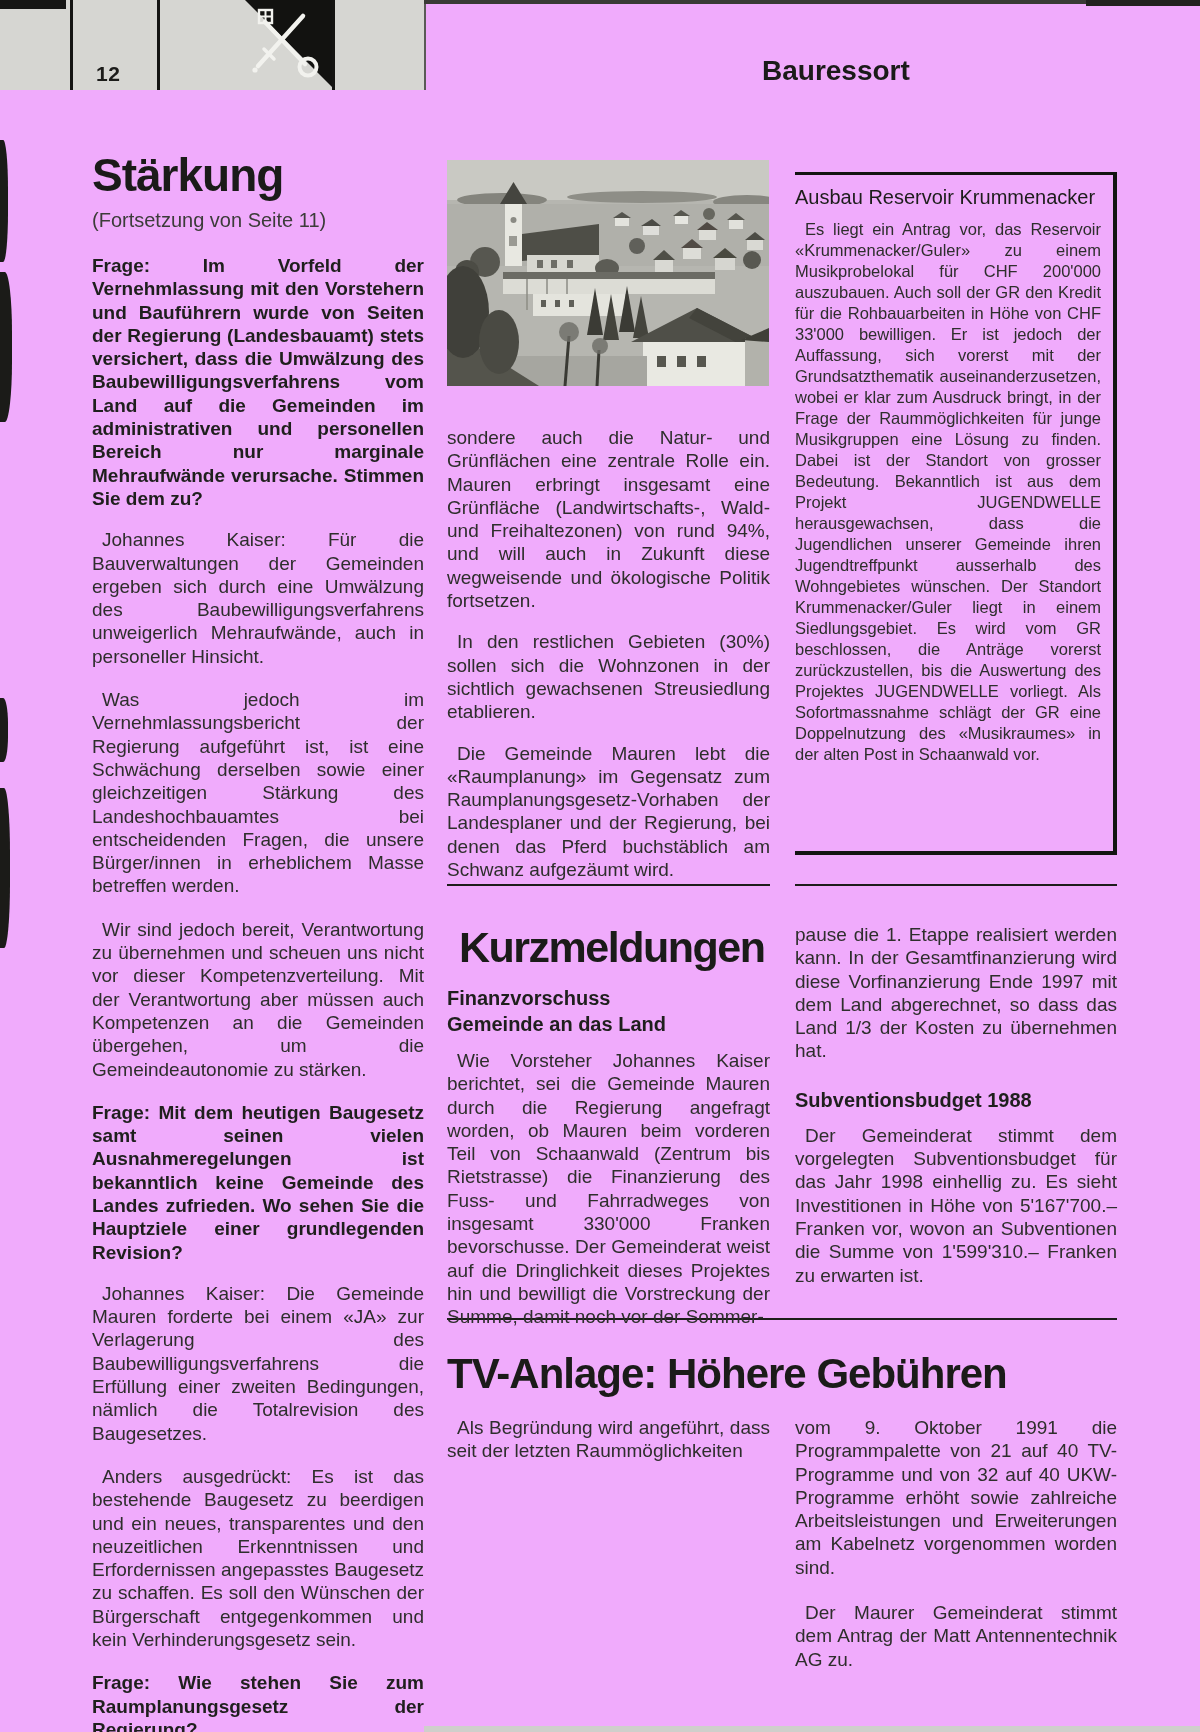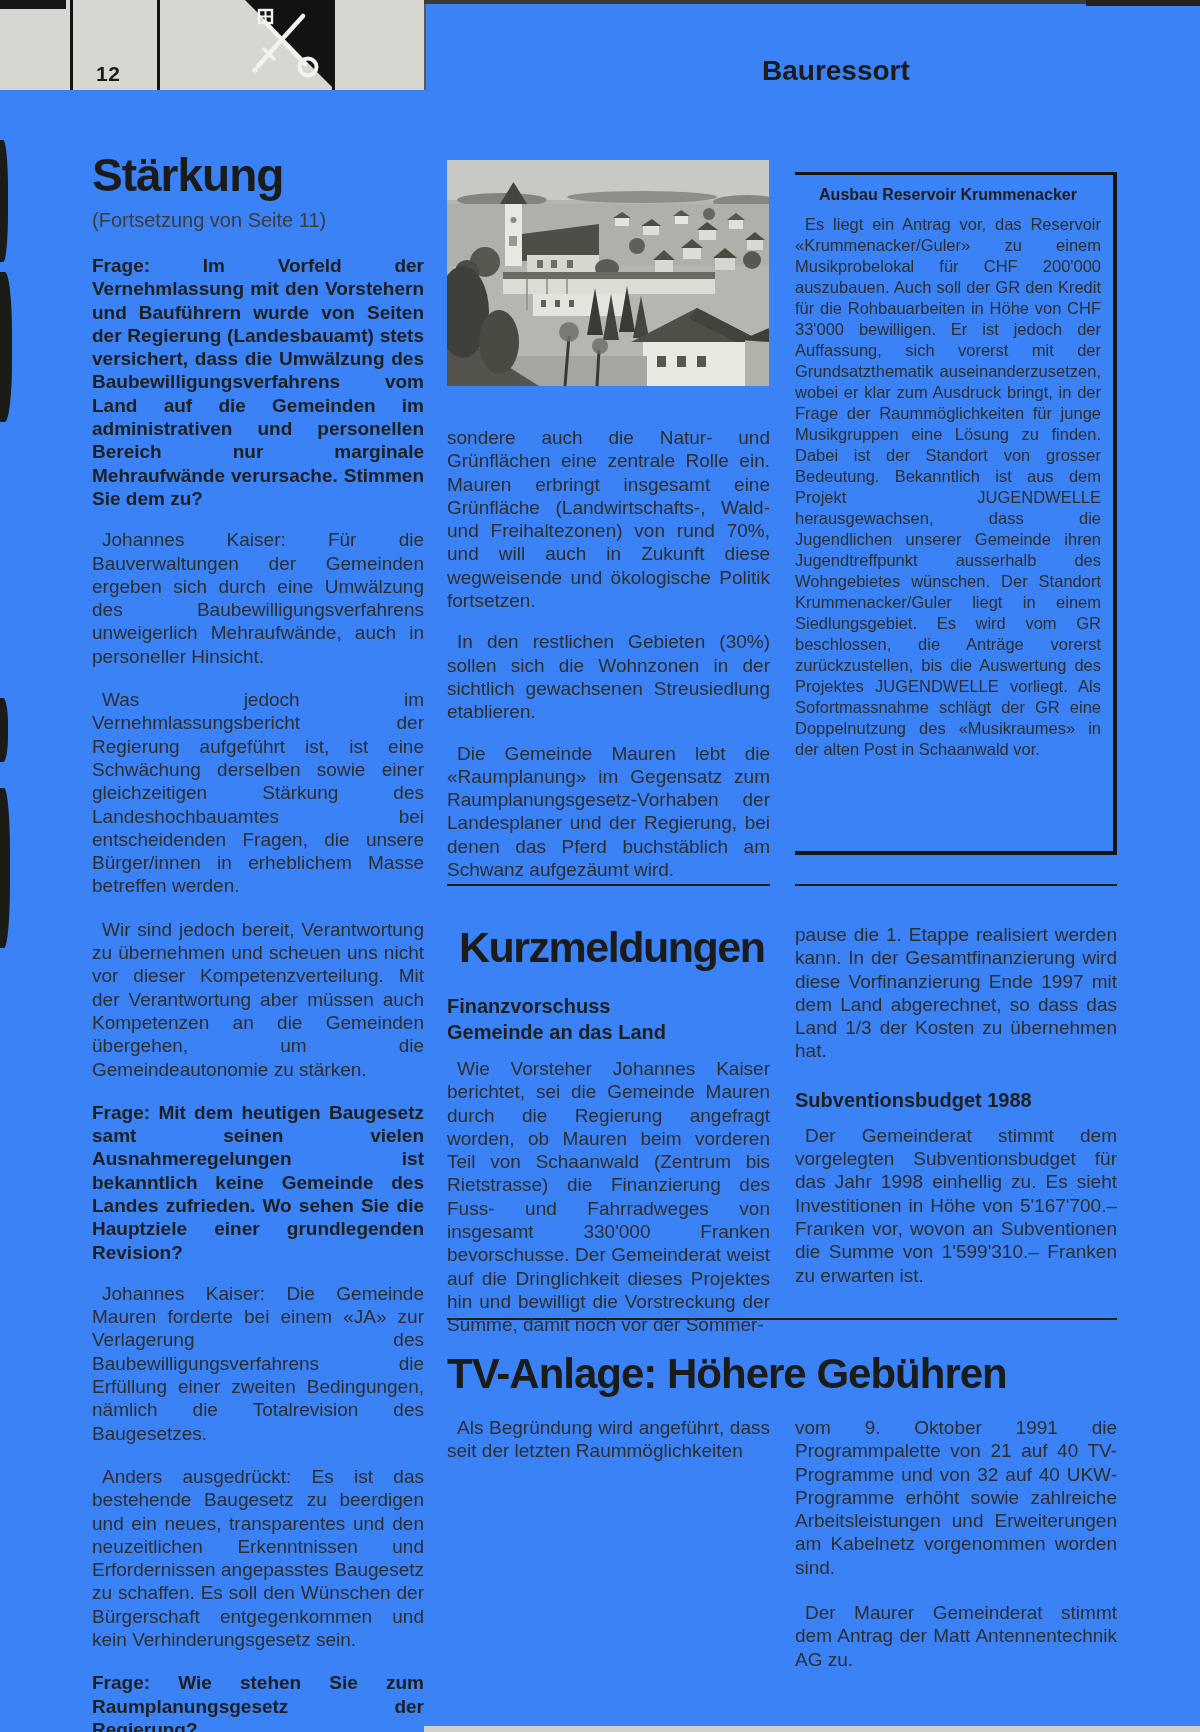--- a/index.html
+++ b/index.html
@@ -1,18 +1,18 @@
 <!DOCTYPE html>
 <html><head>
 <meta charset="utf-8">
 <style>
   html,body{margin:0;padding:0;background:#e9e9e6;}
   #page{
     position:relative;width:1200px;height:1732px;margin:0 auto;
-    background:#3b82f6;overflow:hidden;
+    background:#f0abfc;overflow:hidden;
     font-family:"Liberation Sans","DejaVu Sans",sans-serif;
     color:#2e2e2c;
   }
   
   .band{position:absolute;left:0;top:0;width:424px;height:90px;background:#d6d6d2;border-right:2px solid #5a5a56;}
   .band-vline{position:absolute;top:0;width:3px;height:90px;background:#141412;}
   .tri-wrap{position:absolute;left:245px;top:0;width:90px;height:90px;}
   .tri-right-line{position:absolute;left:332px;top:0;width:3px;height:90px;background:#141412;}
   .pageno{position:absolute;left:96px;top:62px;font-size:21px;font-weight:700;color:#1c1c1a;letter-spacing:.5px;}
   .toplight{position:absolute;left:424px;top:0;width:776px;height:4px;background:#3a3a36;}
@@ -33,21 +33,21 @@
   h2.big{margin:12px;font-size:43px;line-height:47px;font-weight:700;color:#1b1b19;letter-spacing:-1.5px;}
   h2.big2{margin:0;font-size:42px;line-height:48px;font-weight:700;color:#1b1b19;letter-spacing:-1px;}
   .subhead{font-size:20px;line-height:26px;font-weight:700;color:#1f1f1d;}
   .rule{position:absolute;height:3px;background:#1d1d1a;}
   
   .sidebox{
     position:absolute;left:795px;top:172px;width:322px;height:683px;box-sizing:border-box;
     border-top:3px solid #141412;border-right:4px solid #141412;border-bottom:4px solid #141412;
     padding:11px 12px 0 0;overflow:hidden;
   }
-  .sidebox .bxtitle{font-size:16px;font-weight:700;color:#1d1d1b;margin:0 0 10px;text-align:center;}
+  .sidebox .bxtitle{font-size:20px;font-weight:400;color:#1d1d1b;margin:0 0 10px;}
   .sidebox .bxbody{font-size:16.5px;line-height:21px;text-align:justify;text-indent:10px;}
   
   .photo{position:absolute;left:447px;top:160px;width:322px;height:226px;}
 </style>
 </head>
 <body>
 
 <div id="page">
 
   <div class="band"></div>
@@ -175,37 +175,37 @@
       <ellipse cx="16" cy="152" rx="26" ry="46" fill="#40403a"></ellipse>
       <ellipse cx="52" cy="182" rx="20" ry="32" fill="#4a4a43"></ellipse>
       <line x1="122" y1="176" x2="118" y2="226" stroke="#3a3a34" stroke-width="3"></line>
       <circle cx="122" cy="172" r="10" fill="#6d6d66" opacity="0.8"></circle>
       <line x1="152" y1="190" x2="150" y2="226" stroke="#3a3a34" stroke-width="3"></line>
       <circle cx="153" cy="186" r="8" fill="#6d6d66" opacity="0.8"></circle>
     </svg>
   </div>
 
   <div class="col" style="left:447px;top:426px;width:323px">
-    <p class="p" style="margin-bottom:18px">sondere auch die Natur- und Grünflächen eine zentrale Rolle ein. Mauren erbringt insgesamt eine Grünfläche (Landwirtschafts-, Wald- und Freihaltezonen) von rund 70%, und will auch in Zukunft diese wegweisende und ökologische Politik fortsetzen.</p>
+    <p class="p" style="margin-bottom:18px">sondere auch die Natur- und Grünflächen eine zentrale Rolle ein. Mauren erbringt insgesamt eine Grünfläche (Landwirtschafts-, Wald- und Freihaltezonen) von rund 94%, und will auch in Zukunft diese wegweisende und ökologische Politik fortsetzen.</p>
     <p class="p ind" style="margin-bottom:18px">In den restlichen Gebieten (30%) sollen sich die Wohnzonen in der sichtlich gewachsenen Streusiedlung etablieren.</p>
     <p class="p ind">Die Gemeinde Mauren lebt die «Raumplanung» im Gegensatz zum Raumplanungsgesetz-Vorhaben der Landesplaner und der Regierung, bei denen das Pferd buchstäblich am Schwanz aufgezäumt wird.</p>
   </div>
 
   <div class="sidebox">
     <div class="bxtitle">Ausbau Reservoir Krummenacker</div>
     <div class="bxbody">Es liegt ein Antrag vor, das Reservoir «Krummenacker/Guler» zu einem Musikprobelokal für CHF 200'000 auszubauen. Auch soll der GR den Kredit für die Rohbauarbeiten in Höhe von CHF 33'000 bewilligen. Er ist jedoch der Auffassung, sich vorerst mit der Grundsatzthematik auseinanderzusetzen, wobei er klar zum Ausdruck bringt, in der Frage der Raummöglichkeiten für junge Musikgruppen eine Lösung zu finden. Dabei ist der Standort von grosser Bedeutung. Bekanntlich ist aus dem Projekt JUGENDWELLE herausgewachsen, dass die Jugendlichen unserer Gemeinde ihren Jugendtreffpunkt ausserhalb des Wohngebietes wünschen. Der Standort Krummenacker/Guler liegt in einem Siedlungsgebiet. Es wird vom GR beschlossen, die Anträge vorerst zurückzustellen, bis die Auswertung des Projektes JUGENDWELLE vorliegt. Als Sofortmassnahme schlägt der GR eine Doppelnutzung des «Musikraumes» in der alten Post in Schaanwald vor.</div>
   </div>
 
   <div class="rule" style="left:447px;top:884px;width:323px;height:2px"></div>
   <div class="rule" style="left:795px;top:884px;width:322px;height:2px"></div>
   <div class="rule" style="left:447px;top:1318px;width:670px;height:2px"></div>
 
   <div class="col" style="left:447px;top:912px;width:323px">
     <h2 class="big">Kurzmeldungen</h2>
-    <div style="margin-top:22px">
+    <div style="margin-top:14px">
       <div class="subhead">Finanzvorschuss</div>
       <div class="subhead">Gemeinde an das Land</div>
     </div>
     <p class="p ind" style="margin-top:12px">Wie Vorsteher Johannes Kaiser berichtet, sei die Gemeinde Mauren durch die Regierung angefragt worden, ob Mauren beim vorderen Teil von Schaanwald (Zentrum bis Rietstrasse) die Finanzierung des Fuss- und Fahrradweges von insgesamt 330'000 Franken bevorschusse. Der Gemeinderat weist auf die Dringlichkeit dieses Projektes hin und bewilligt die Vorstreckung der Summe, damit noch vor der Sommer-</p>
   </div>
 
   <div class="col" style="left:795px;top:923px;width:322px">
     <p class="p" style="margin-bottom:24px">pause die 1. Etappe realisiert werden kann. In der Gesamtfinanzierung wird diese Vorfinanzierung Ende 1997 mit dem Land abgerechnet, so dass das Land 1/3 der Kosten zu übernehmen hat.</p>
     <div class="subhead">Subventionsbudget 1988</div>
     <p class="p ind" style="margin-top:11px">Der Gemeinderat stimmt dem vorgelegten Subventionsbudget für das Jahr 1998 einhellig zu. Es sieht Investitionen in Höhe von 5'167'700.– Franken vor, wovon an Subventionen die Summe von 1'599'310.– Franken zu erwarten ist.</p>

